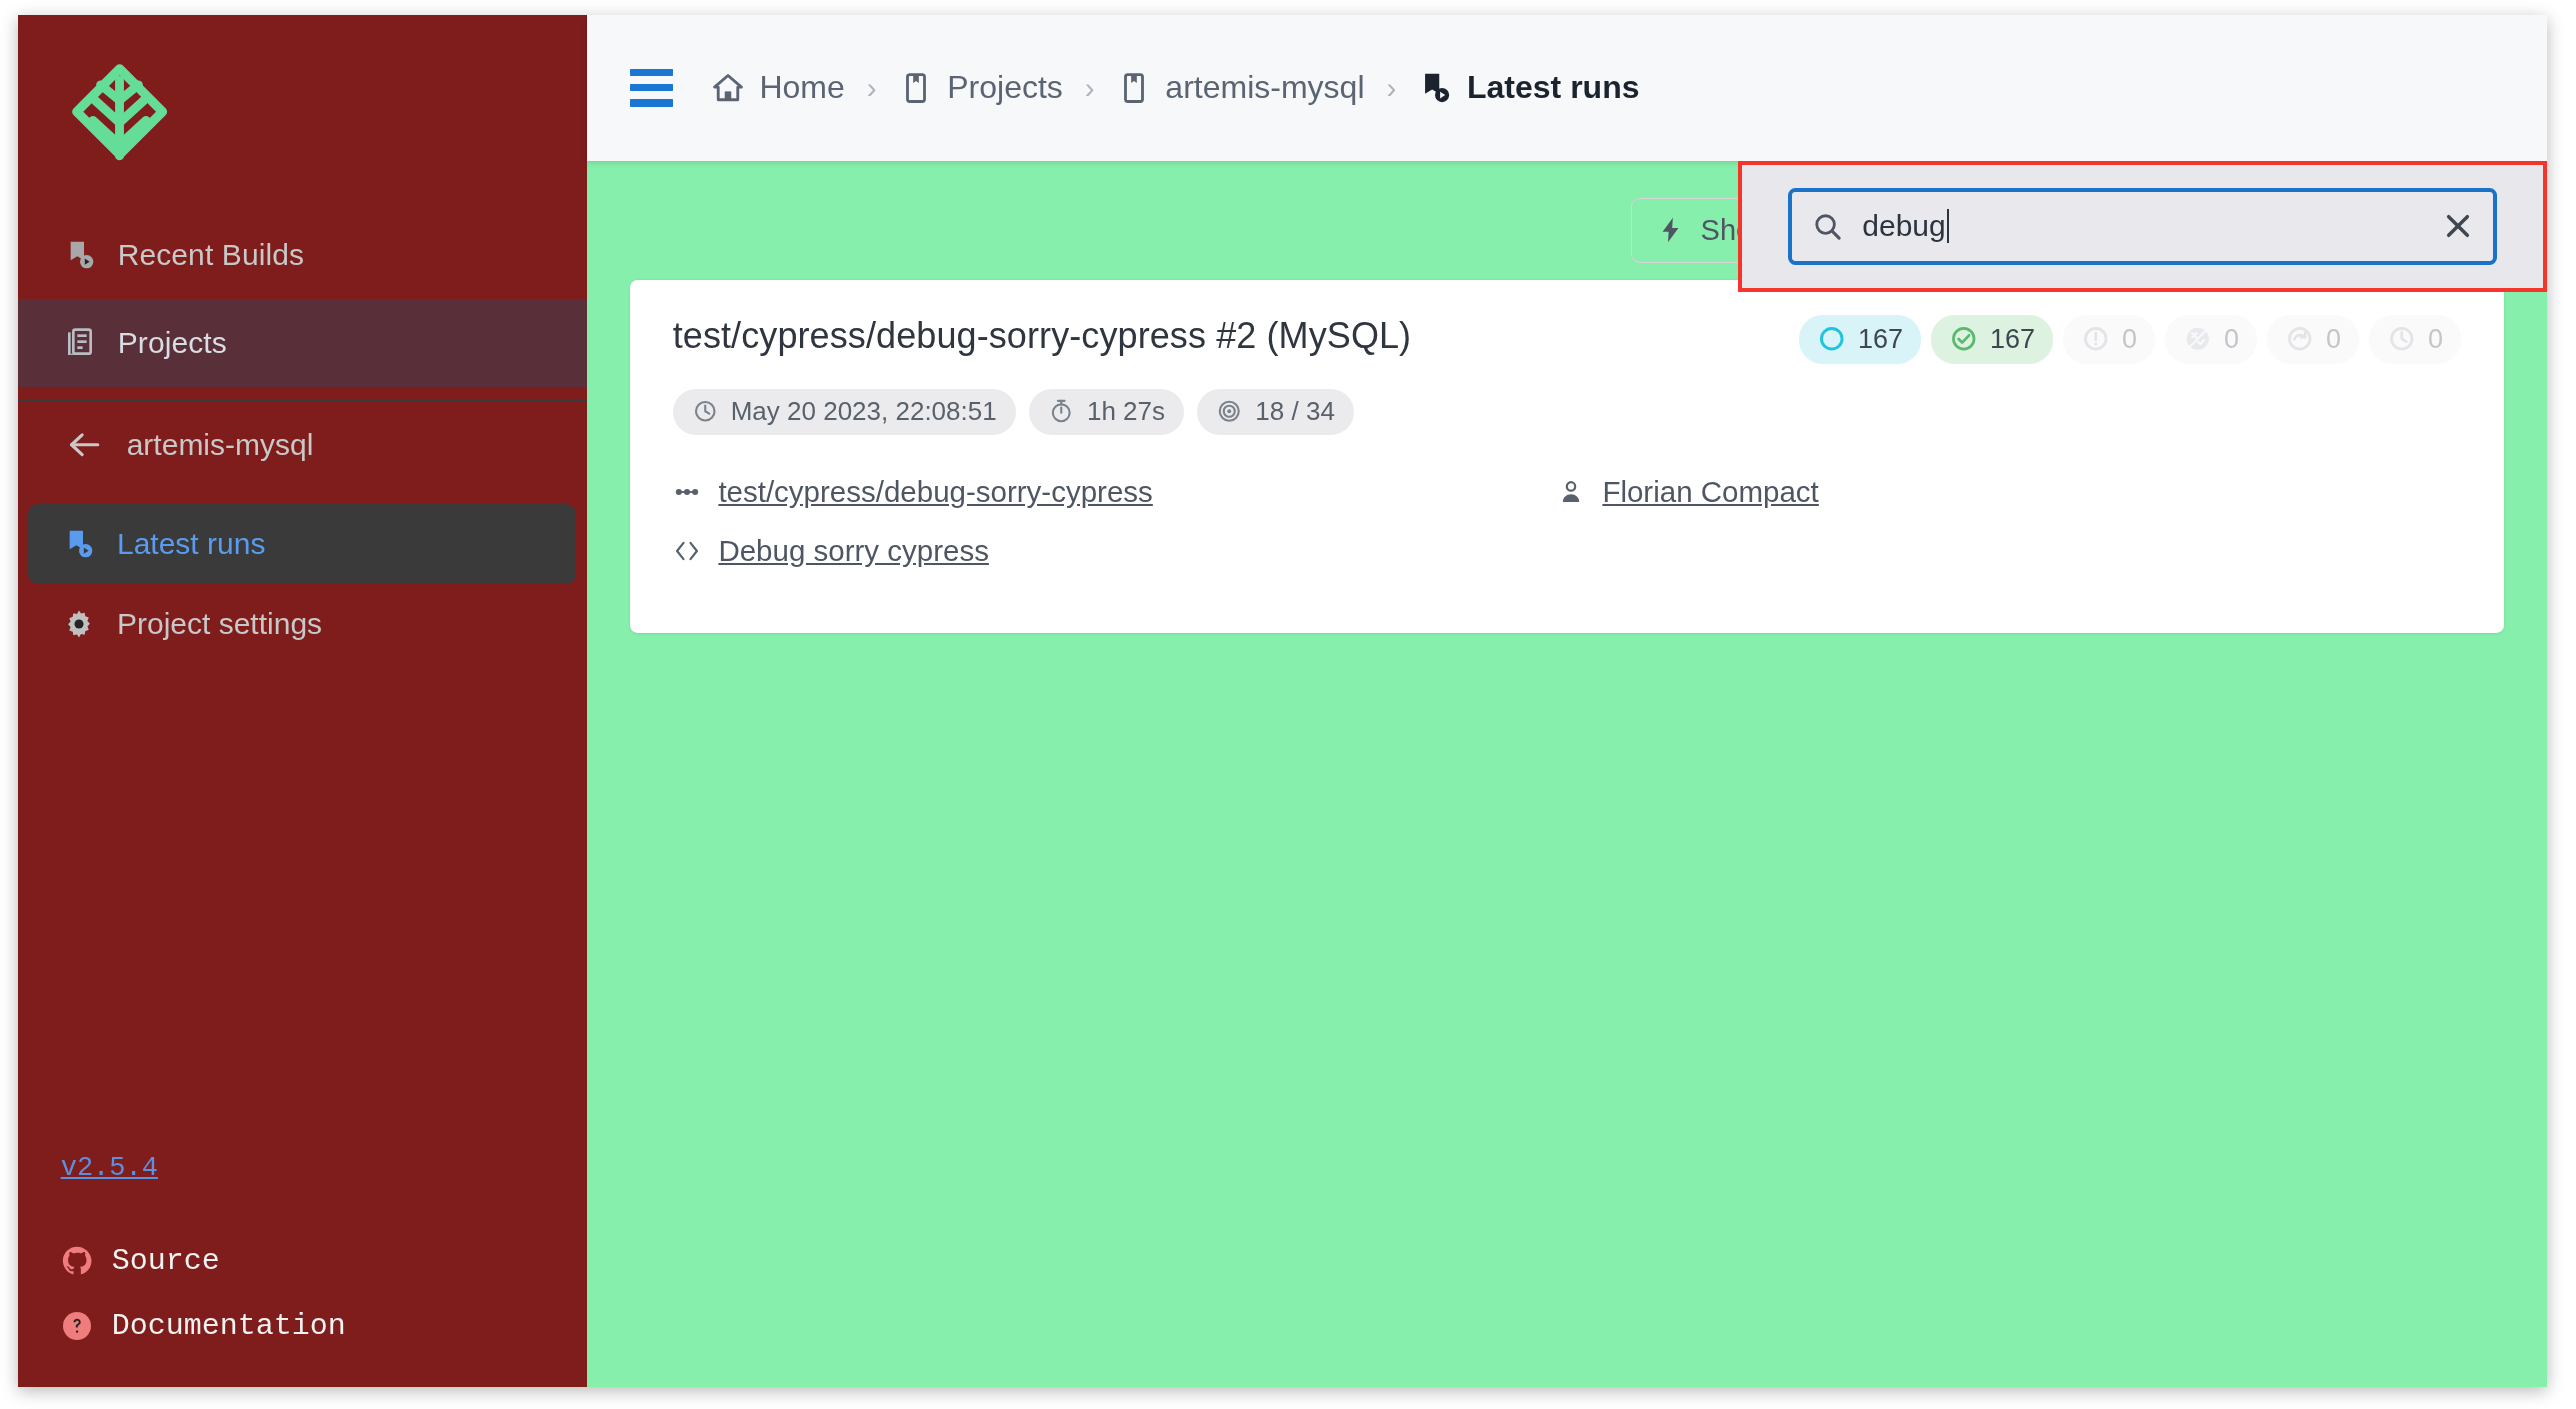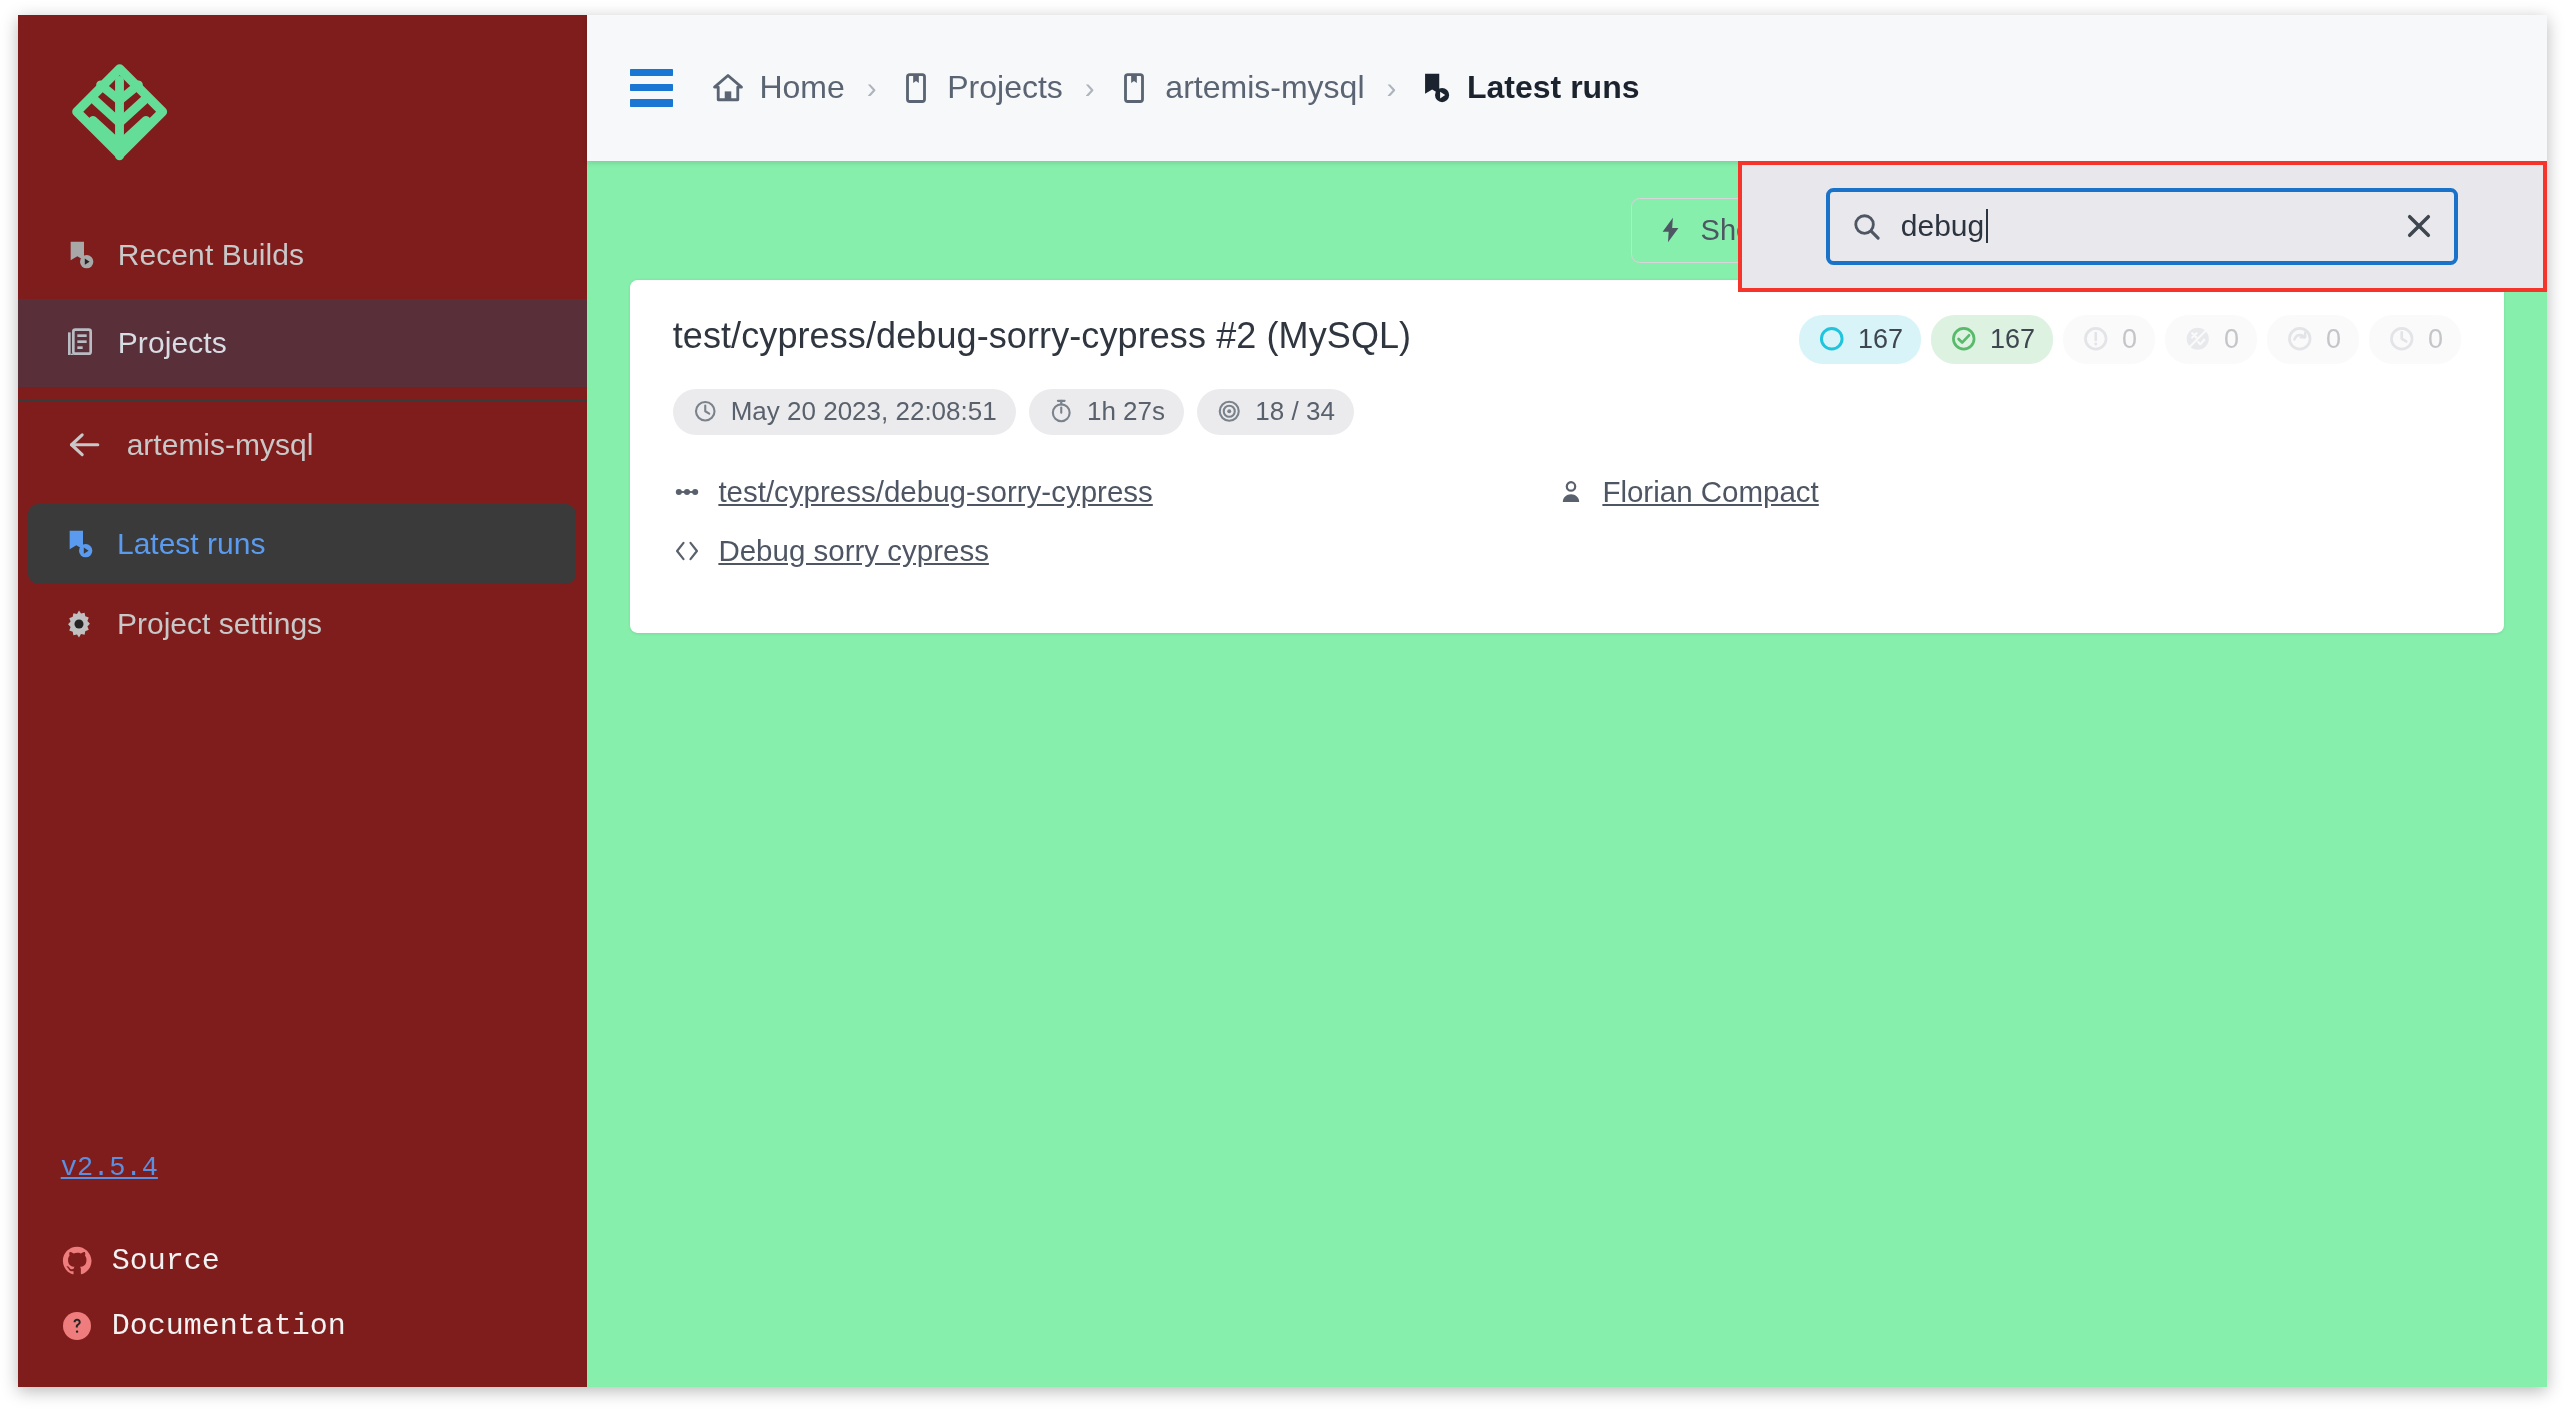--- a/index.html
+++ b/index.html
@@ -205,21 +205,21 @@
     width: 809px;
     height: 131px;
     border: 4.4px solid #f5342b;
     background: #e8e8ec;
     display: flex;
     align-items: center;
     justify-content: center;
     z-index: 10;
   }
   #search-field {
-    width: 632px;
+    width: 709px;
     height: 77px;
     border: 4.4px solid #1a73c8;
     border-radius: 7.4px;
     display: flex;
     align-items: center;
     padding: 0 19px 0 20.6px;
     background: #e9e9ed;
   }
   #search-value {
     flex: 1;

